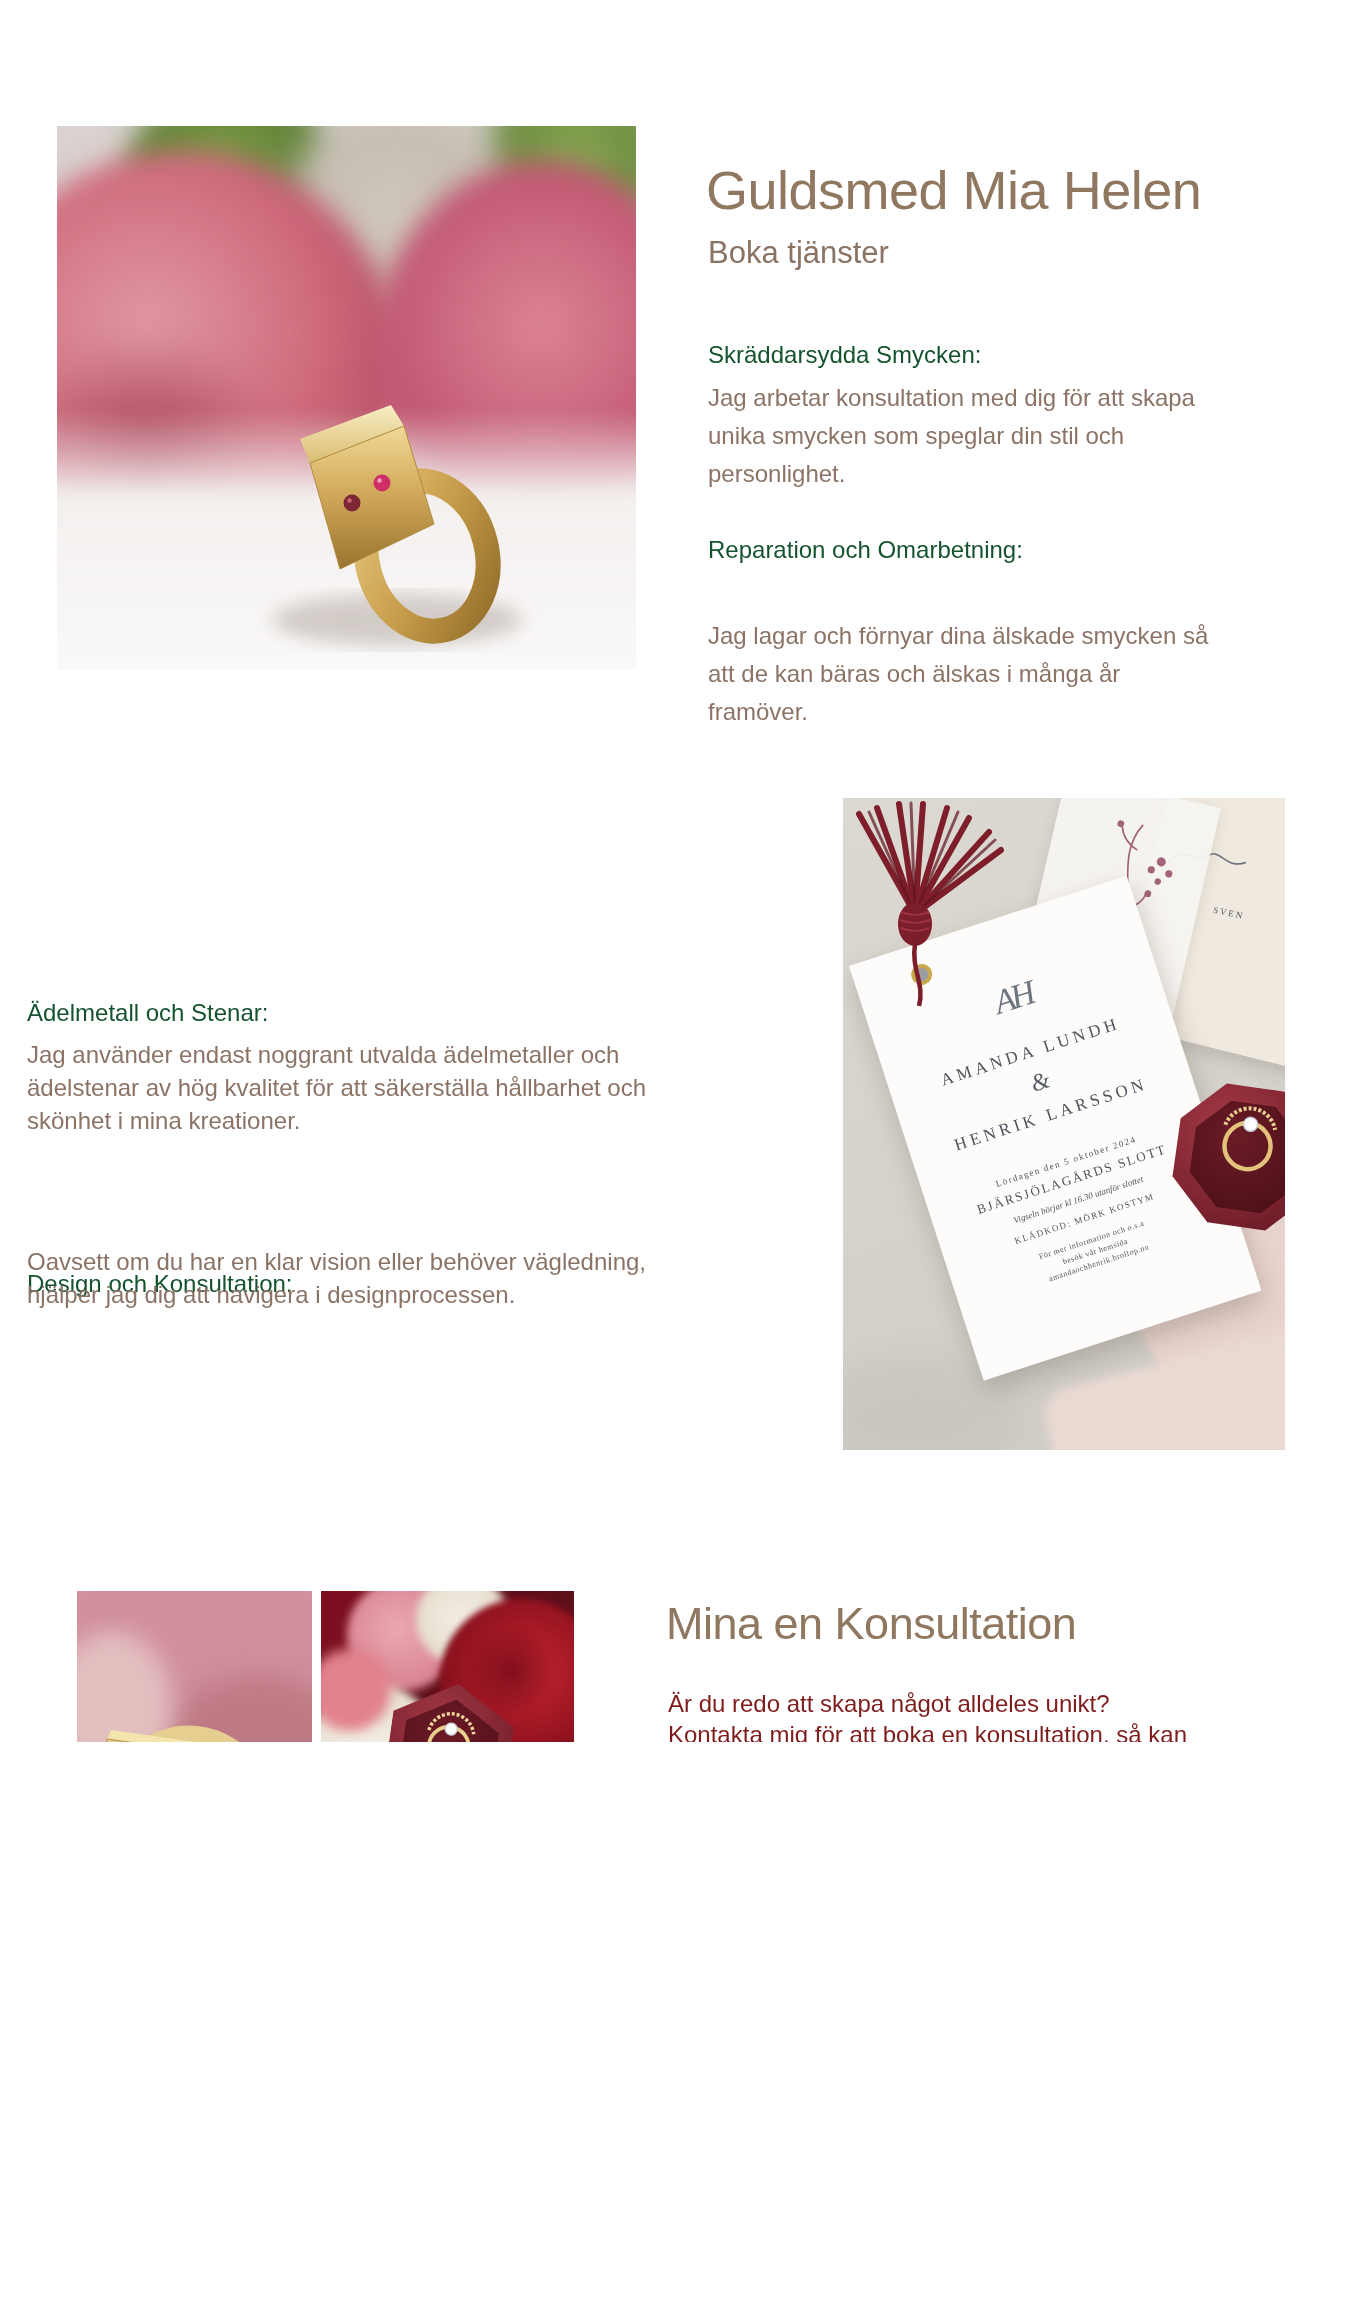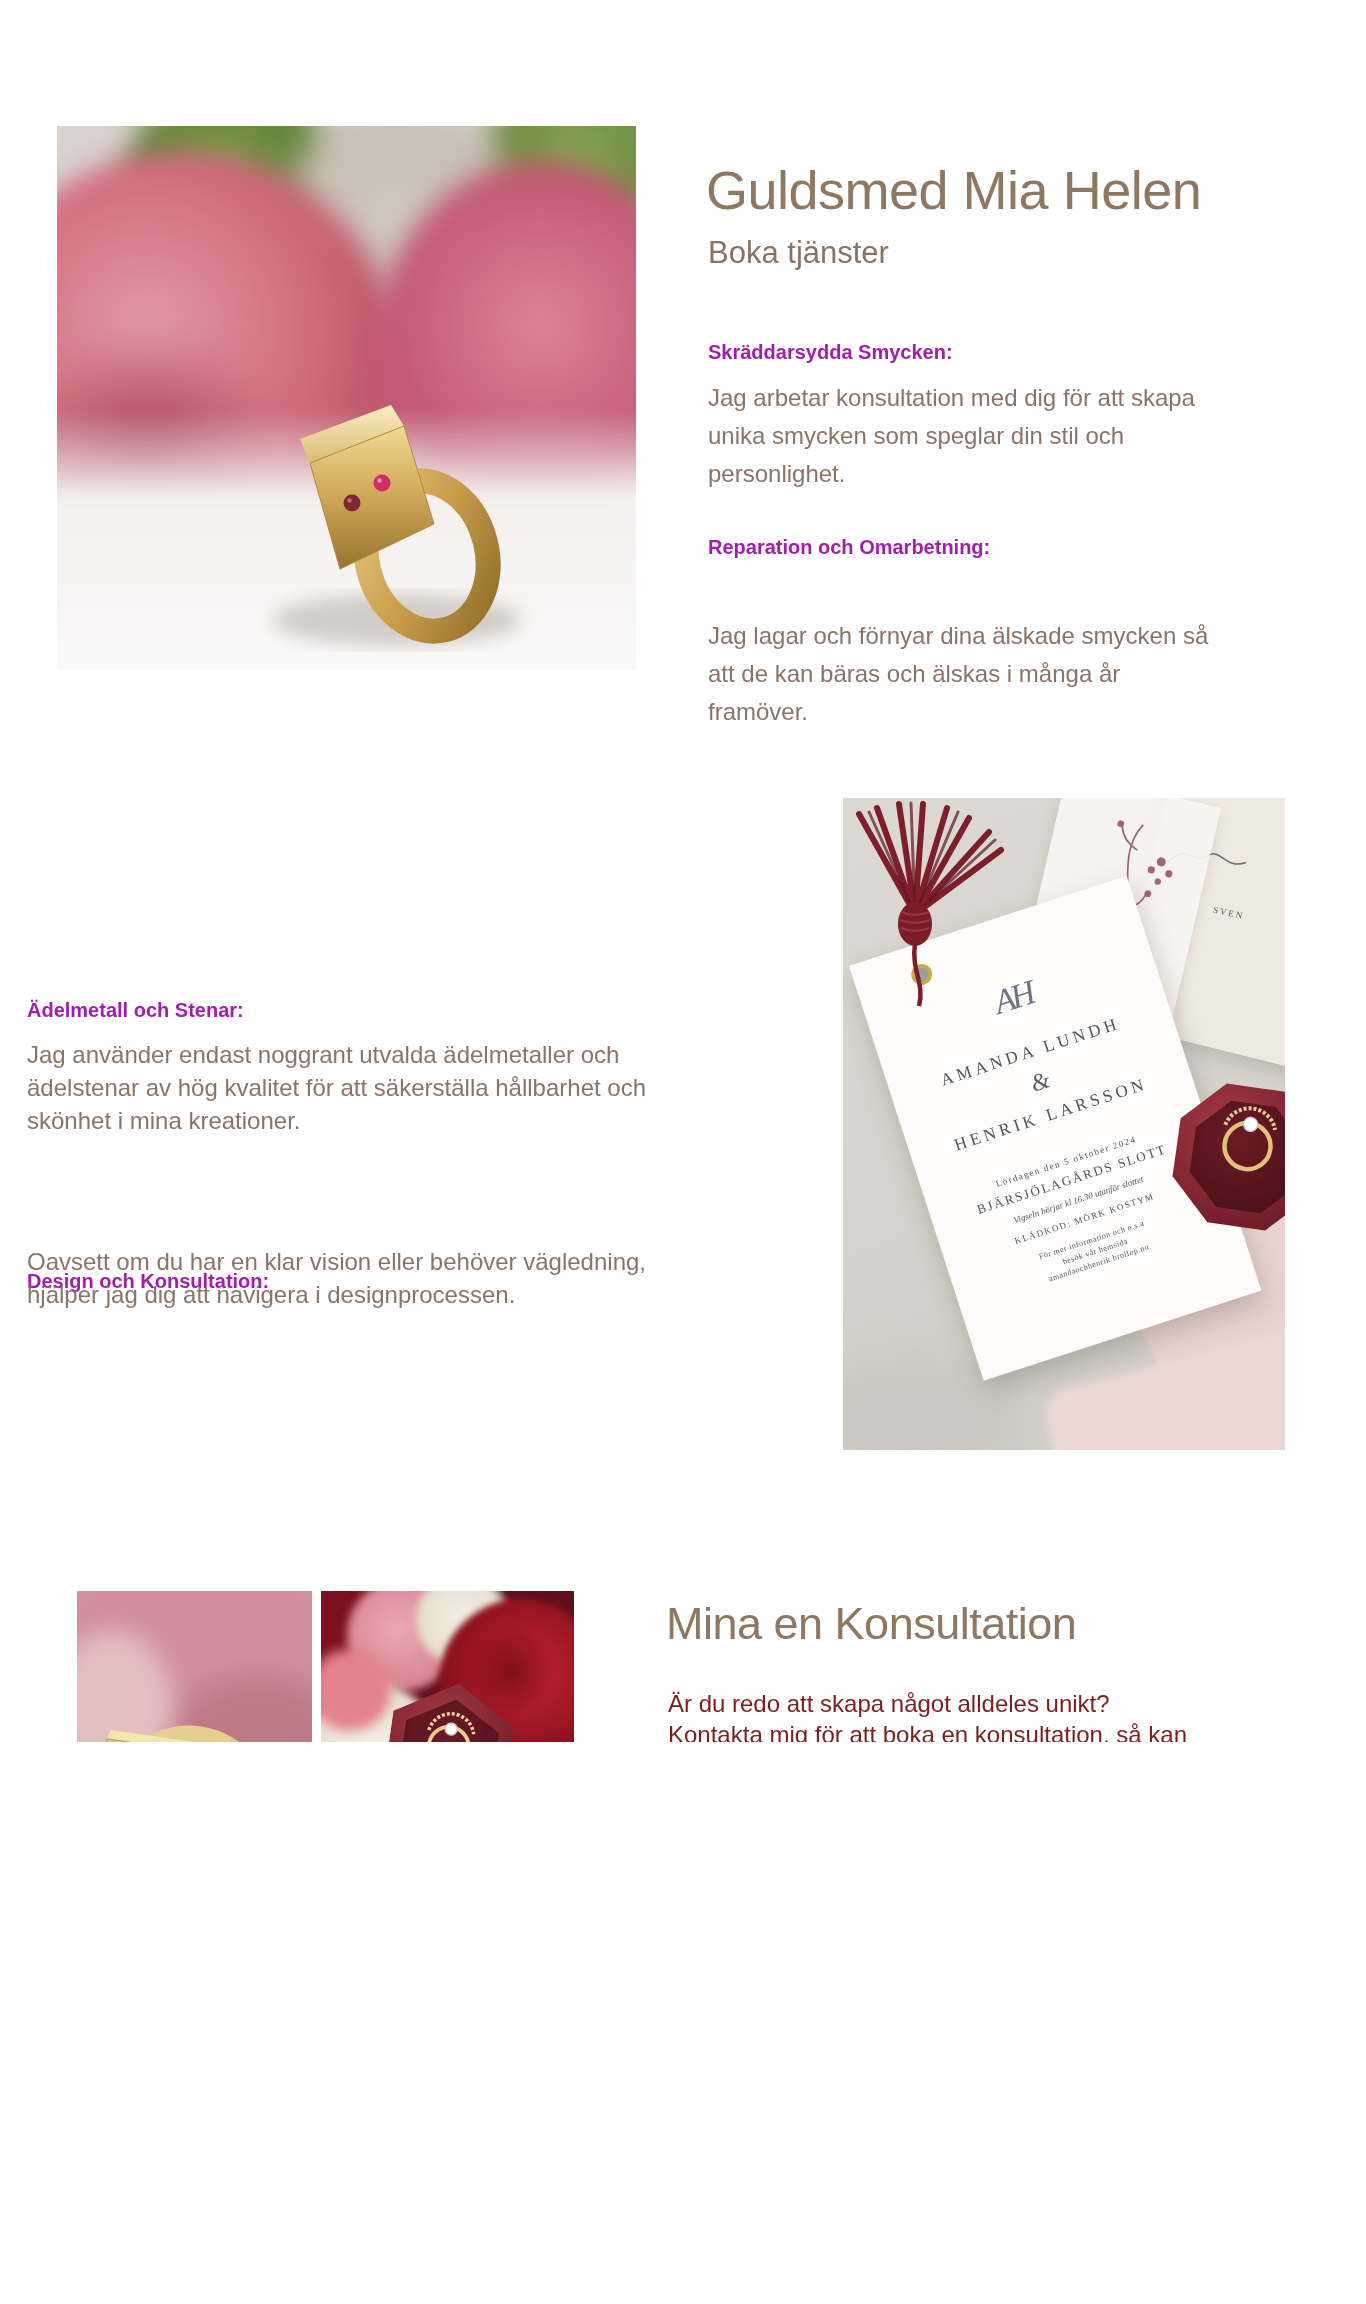--- a/index.html
+++ b/index.html
@@ -4,21 +4,21 @@
 <style>
   html,body{margin:0;padding:0;background:#ffffff;}
   .page{position:relative;width:1366px;height:1742px;background:#ffffff;overflow:hidden;
         font-family:"Liberation Sans",sans-serif;}
   .abs{position:absolute;}
   .ph{position:absolute;overflow:hidden;background:#e8e4e0;}
   .blob{position:absolute;border-radius:50%;}
   .h1{font-size:54px;line-height:1.12;color:#8f7760;letter-spacing:-0.5px;}
   .h2{font-size:31px;color:#8a7363;}
   .h3{font-size:45px;color:#8f7760;letter-spacing:-0.5px;}
-  .secHead{font-size:20px;font-weight:bold;color:#a21caf;}
+  .secHead{font-size:24px;font-weight:normal;color:#14532d;}
   .body1{font-size:24px;line-height:38px;color:#8b7366;white-space:pre-line;}
   .body2{font-size:24px;line-height:33px;color:#8b7366;white-space:pre-line;}
   .body3{font-size:24px;line-height:31px;color:#7f1d1d;white-space:pre-line;}
   
   .card{position:absolute;background:#fdfcfa;box-shadow:0 12px 26px rgba(90,75,65,.28);}
   .cardTxt{position:absolute;left:0;right:0;text-align:center;
            font-family:"Liberation Serif",serif;color:#51565f;}
   .octagon{clip-path:polygon(30% 2%,70% 2%,98% 30%,98% 70%,70% 98%,30% 98%,2% 70%,2% 30%);}
   .hexagon{clip-path:polygon(50% 0%,96% 26%,96% 74%,50% 100%,4% 74%,4% 26%);}
 </style>

